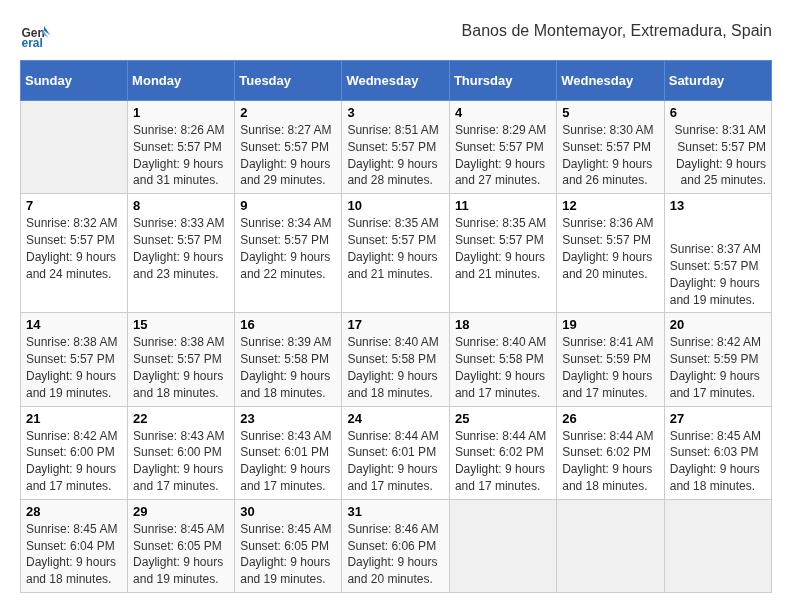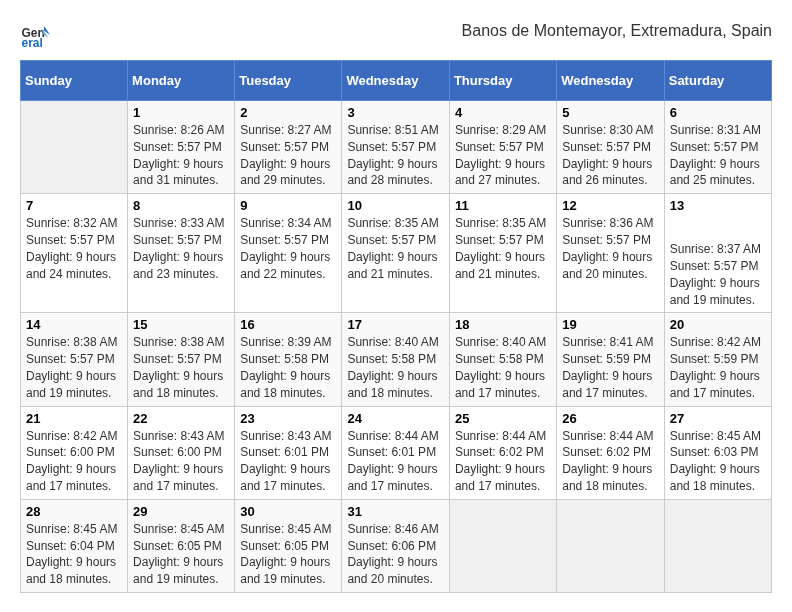--- a/index.html
+++ b/index.html
@@ -149,21 +149,21 @@
         </td>
         <td>
           <span class="day-number">5</span>
           <div class="cell-info" style="white-space: pre-line;">Sunrise: 8:30 AM
 Sunset: 5:57 PM
 Daylight: 9 hours
 and 26 minutes.</div>
         </td>
         <td>
           <span class="day-number">6</span>
-          <div class="cell-info" style="white-space: pre-line;">Sunrise: 8:31 AM
+          <div class="cell-info" style="white-space: pre-line; text-align: right;">Sunrise: 8:31 AM
 Sunset: 5:57 PM
 Daylight: 9 hours
 and 25 minutes.</div>
         </td>
       </tr>
       <tr>
         <td>
           <span class="day-number">7</span>
           <div class="cell-info" style="white-space: pre-line;">Sunrise: 8:32 AM
 Sunset: 5:57 PM

